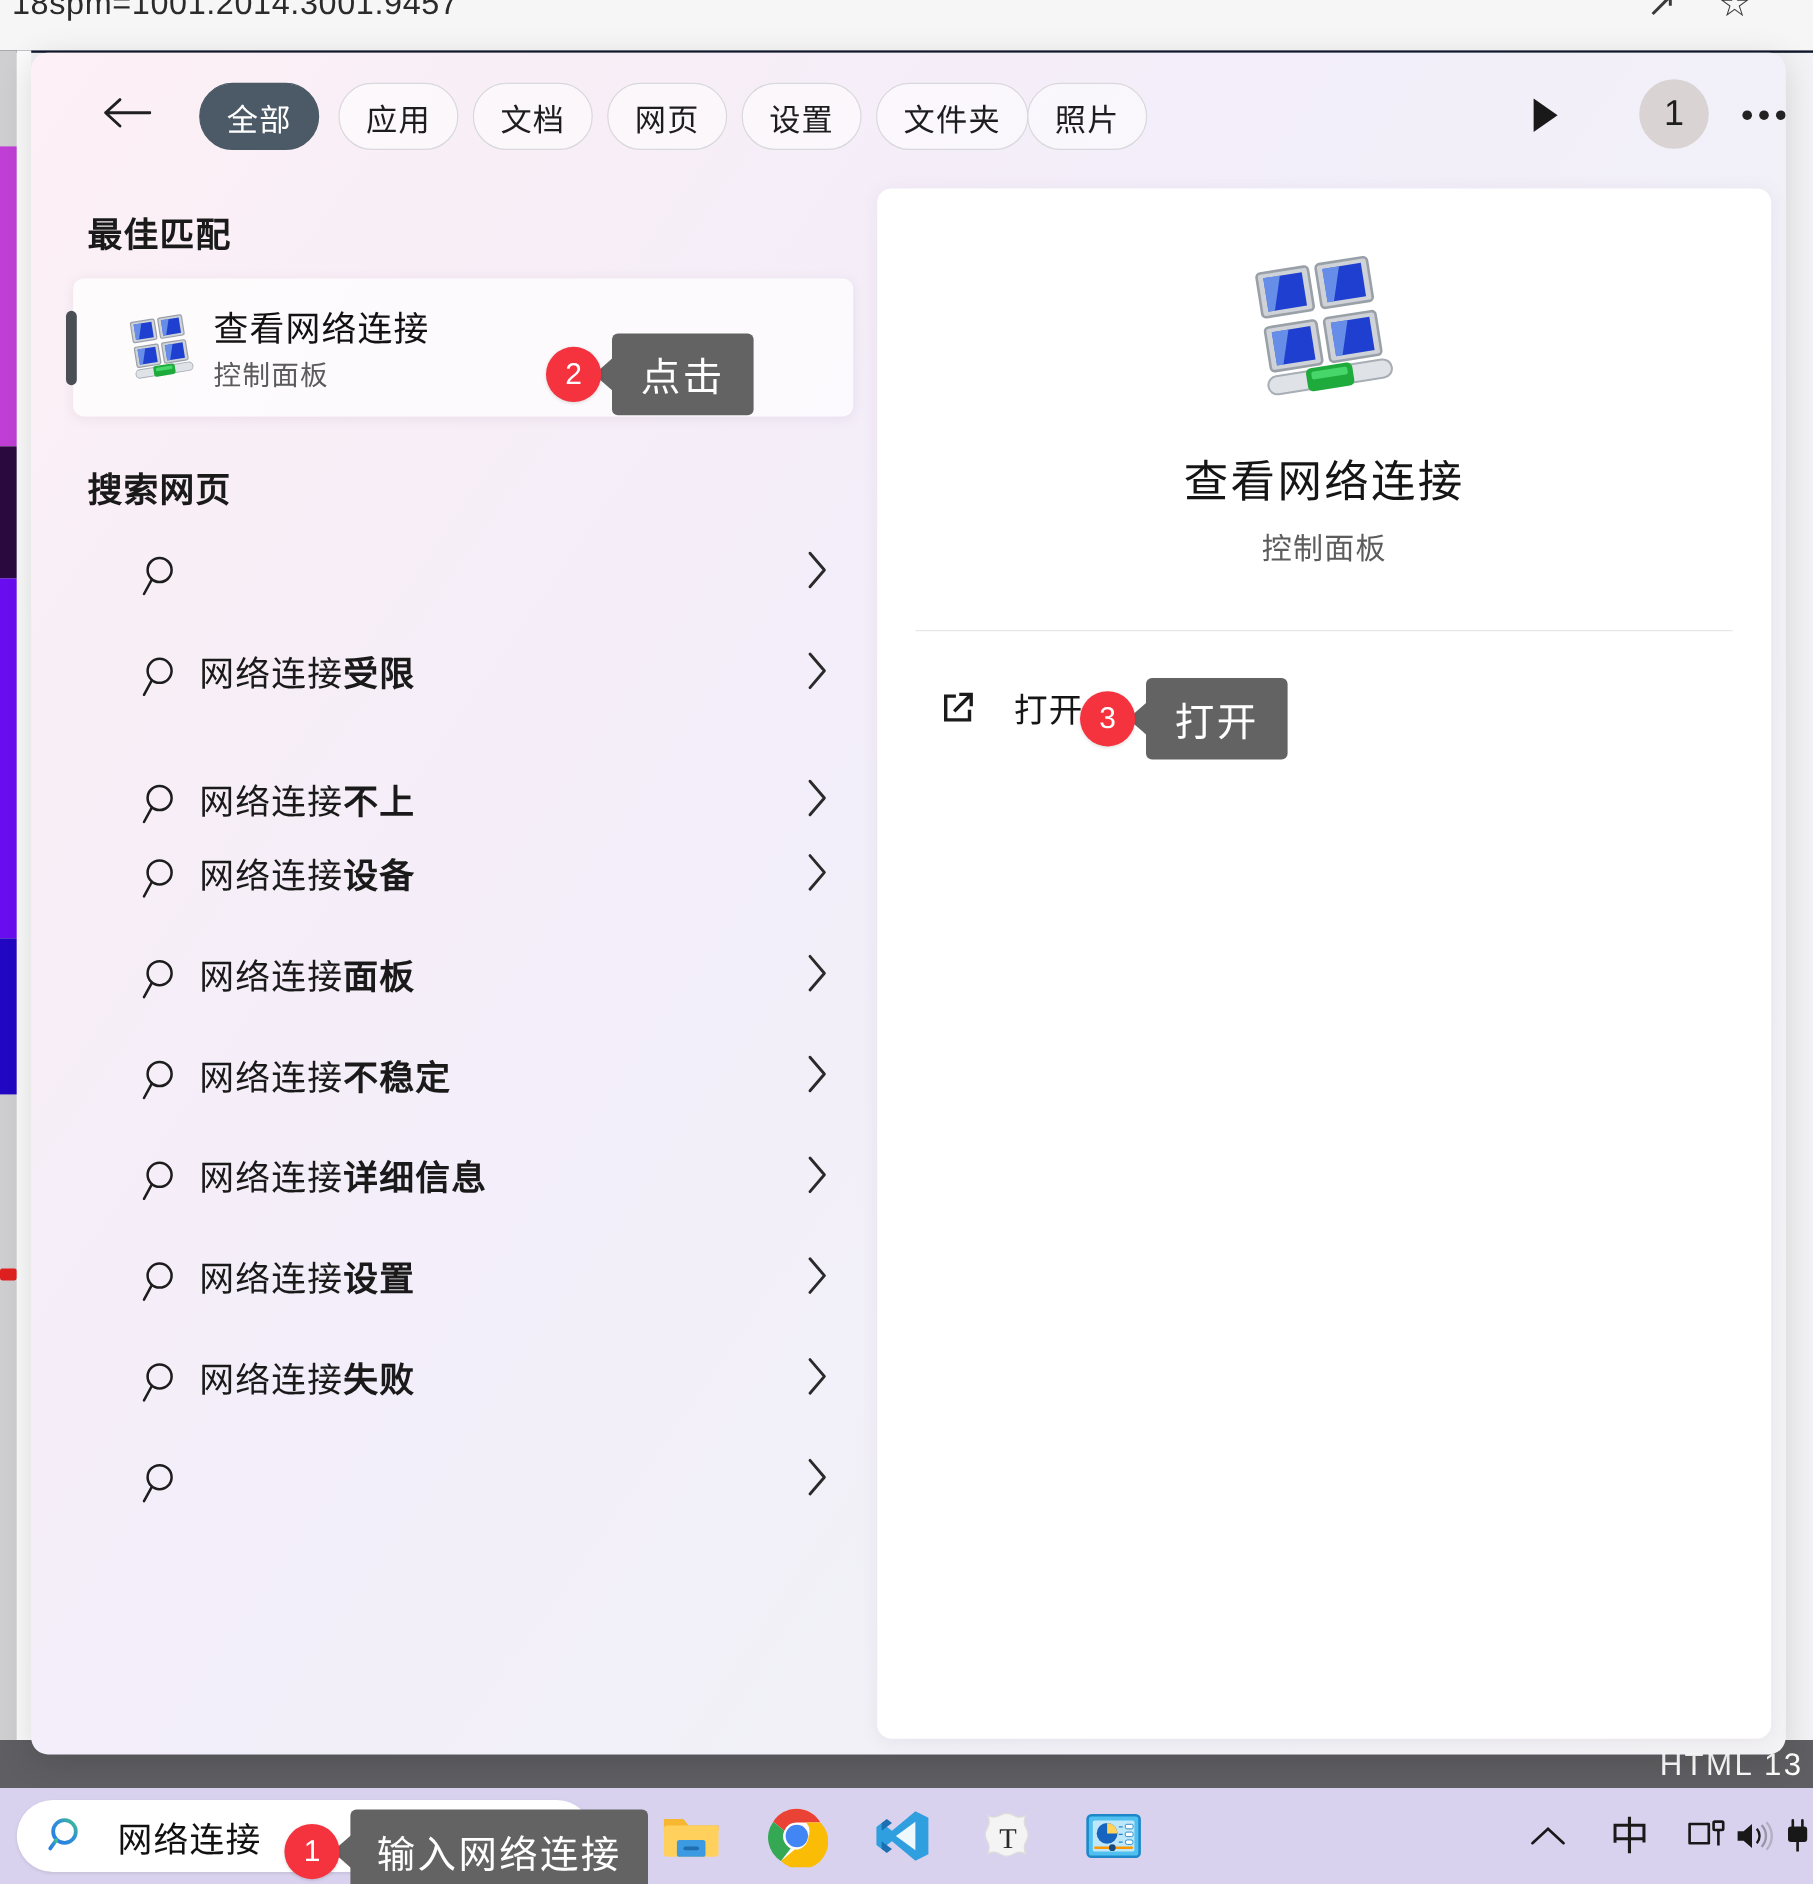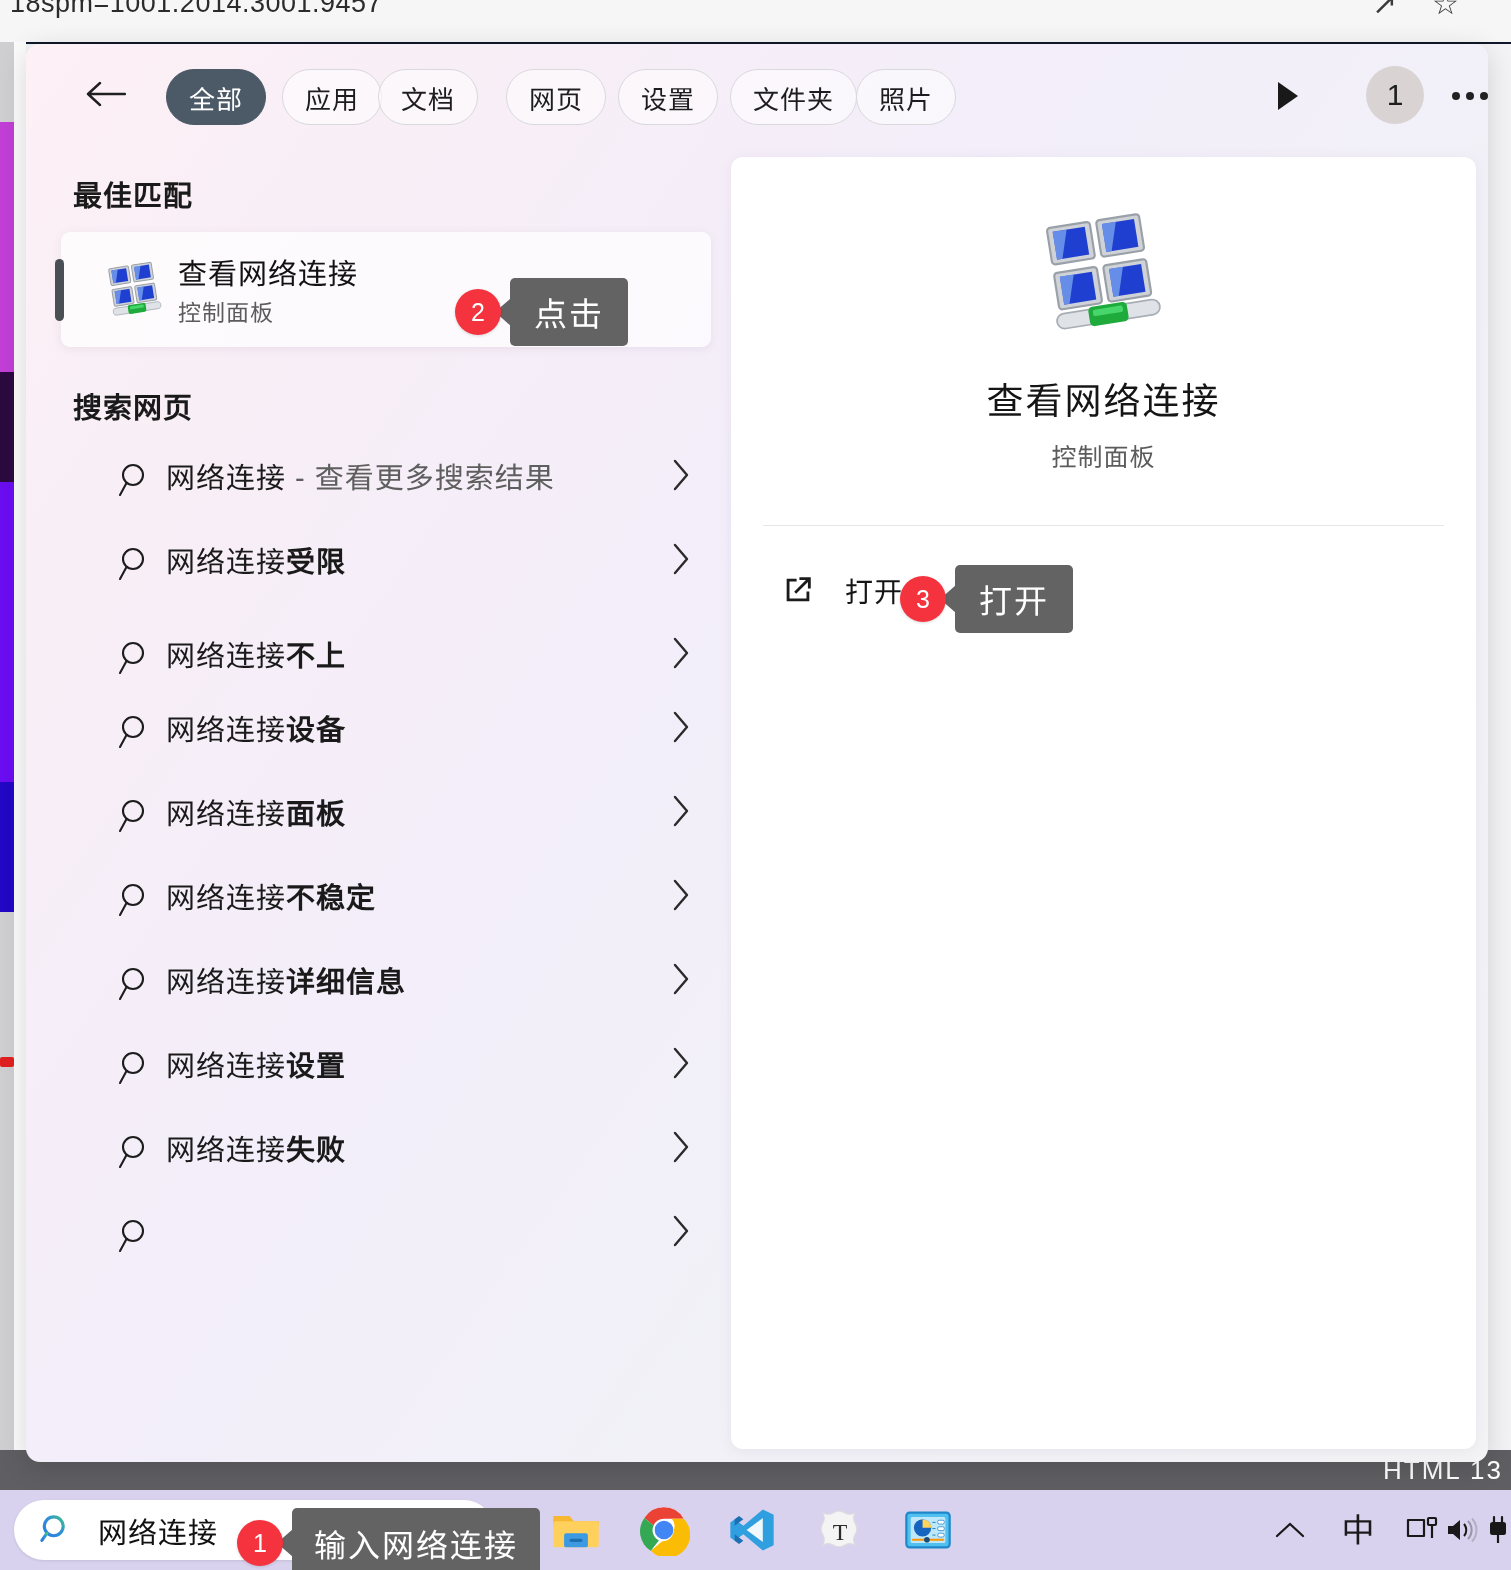--- a/index.html
+++ b/index.html
@@ -72,21 +72,21 @@
     border:1px solid #d8d8dd;border-radius:28px;
     background:rgba(255,255,255,.55);
     display:flex;align-items:center;justify-content:center;
     font-size:26px;color:#1d1d1f;cursor:pointer;
     box-sizing:border-box;padding:0 22px;
     letter-spacing:1px;
   }
   .pill.active{background:#4b5a66;border-color:#4b5a66;color:#fff;}
   #tab-0{left:140px;}
   #tab-1{left:256px;}
-  #tab-2{left:352px;}
+  #tab-2{left:368px;}
   #tab-3{left:480px;}
   #tab-4{left:592px;}
   #tab-5{left:704px;}
   #tab-6{left:830px;}
 
   #play-button{position:absolute;left:1240px;top:30px;width:44px;height:44px;display:flex;align-items:center;justify-content:center;cursor:pointer;}
   #account-badge{
     position:absolute;left:1340px;top:22px;width:58px;height:58px;border-radius:50%;
     background:#d9d3d4;display:flex;align-items:center;justify-content:center;
     font-size:30px;color:#1e1e1e;cursor:pointer;
@@ -280,33 +280,32 @@
 
     <div id="web-list">
         <div class="web-row" style="top: 302px;">
           <svg class="mag" width="34" height="36" viewBox="0 0 34 36">
             <circle cx="16" cy="13" r="10" fill="none" stroke="#1d1d1d" stroke-width="2.1"></circle>
             <path d="M9.5 21 L3 33" fill="none" stroke="#1d1d1d" stroke-width="2.1" stroke-linecap="round"></path>
           </svg>
           <svg class="chev" width="20" height="34" viewBox="0 0 20 34">
             <path d="M4 3 L16 17 L4 31" fill="none" stroke="#2a2a2a" stroke-width="2.4" stroke-linecap="round" stroke-linejoin="round"></path>
           </svg>
-          <div class="rtext"><span>网络连接</span><b></b><span class="dim"> - 查看更多搜索结果</span></div>
         </div>
         <div class="web-row" style="top: 386px;">
           <svg class="mag" width="34" height="36" viewBox="0 0 34 36">
             <circle cx="16" cy="13" r="10" fill="none" stroke="#1d1d1d" stroke-width="2.1"></circle>
             <path d="M9.5 21 L3 33" fill="none" stroke="#1d1d1d" stroke-width="2.1" stroke-linecap="round"></path>
           </svg>
           <svg class="chev" width="20" height="34" viewBox="0 0 20 34">
             <path d="M4 3 L16 17 L4 31" fill="none" stroke="#2a2a2a" stroke-width="2.4" stroke-linecap="round" stroke-linejoin="round"></path>
           </svg>
           <div class="rtext"><span>网络连接</span><b>受限</b><span class="dim"></span></div>
         </div>
-        <div class="web-row" style="top: 480px; text-align: right;">
+        <div class="web-row" style="top: 492px; text-align: right;">
           <svg class="mag" width="34" height="36" viewBox="0 0 34 36">
             <circle cx="16" cy="13" r="10" fill="none" stroke="#1d1d1d" stroke-width="2.1"></circle>
             <path d="M9.5 21 L3 33" fill="none" stroke="#1d1d1d" stroke-width="2.1" stroke-linecap="round"></path>
           </svg>
           <svg class="chev" width="20" height="34" viewBox="0 0 20 34">
             <path d="M4 3 L16 17 L4 31" fill="none" stroke="#2a2a2a" stroke-width="2.4" stroke-linecap="round" stroke-linejoin="round"></path>
           </svg>
           <div class="rtext"><span>网络连接</span><b>不上</b><span class="dim"></span></div>
         </div>
         <div class="web-row" style="top: 554px;">

